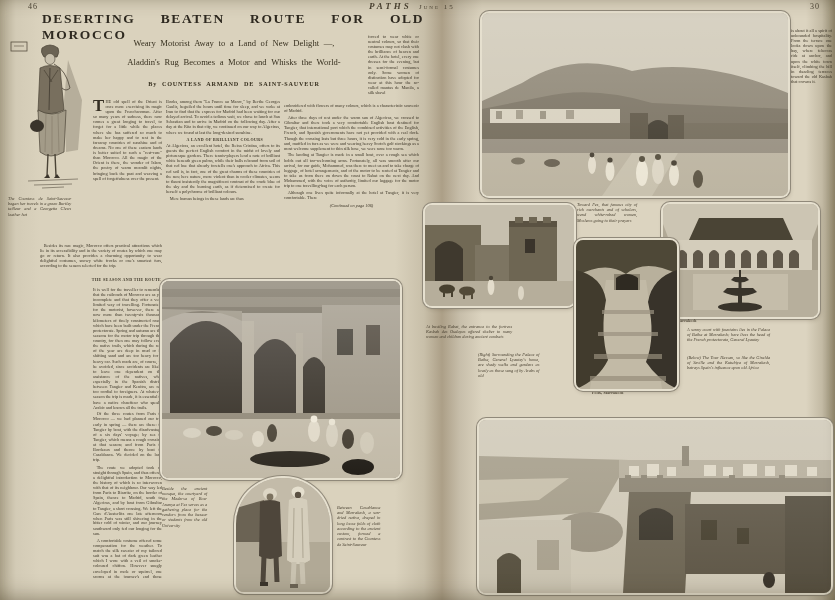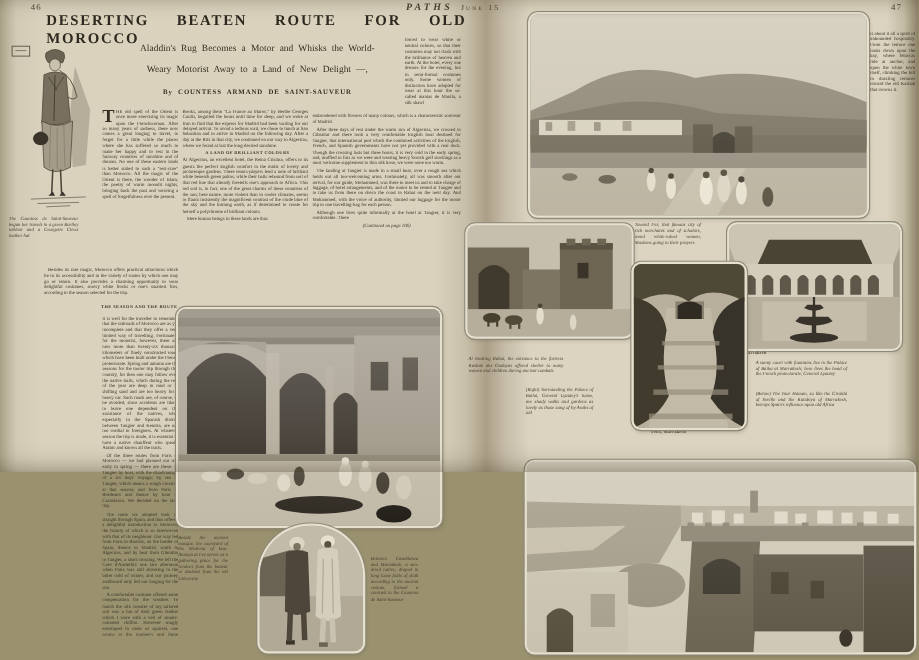--- a/index.html
+++ b/index.html
@@ -1,17 +1,17 @@
 <!DOCTYPE html>
 <html><head>
 <meta charset="utf-8">
 <style>
   html,body{margin:0;padding:0;}
   body{width:835px;height:600px;overflow:hidden;background:#9a916f;font-family:"Liberation Serif",serif;}
-  #spread{position:relative;width:835px;height:429px;color:#3c3527;
+  #spread{position:relative;width:835px;height:600px;color:#3c3527;
     background:linear-gradient(90deg,#b3aa92 0px,#d3cbb6 16px,#dad2bd 40px,#dad2bd 395px,#c8bfa9 424px,#ac9f87 442px,#c7beaa 460px,#dcd4c0 482px,#dcd4c0 806px,#c3ba a4 822px,#93896f 835px);
     background:linear-gradient(90deg,#b3aa92 0px,#d3cbb6 16px,#dad2bd 40px,#dad2bd 395px,#c8bfa9 424px,#ac9f87 442px,#c7beaa 460px,#dcd4c0 482px,#dcd4c0 806px,#c3baa4 822px,#93896f 835px);}
   #spread:after{content:"";position:absolute;inset:0;pointer-events:none;
     box-shadow:inset 0 10px 18px -12px rgba(70,60,35,.45), inset 0 -14px 20px -12px rgba(70,60,35,.5);}
   .abs{position:absolute;}
   .tiny{font-size:7px;line-height:1.18;text-align:justify;color:#3d3628;overflow:hidden;}
   .shrink{transform:scale(.62);transform-origin:0 0;width:161.3%;}
   .tiny p{margin:0 0 3px 0;text-indent:6px;}
   .tiny p.first{text-indent:0;}
   .dc::first-letter{float:left;font-size:27px;line-height:21px;padding-right:2px;font-weight:bold;color:#352f23;}
@@ -32,26 +32,26 @@
   .contnote{text-align:center;font-style:italic;text-indent:0 !important;}
 </style>
 </head>
 <body>
 
 <div id="spread">
 
   <div class="abs hdr" style="left:28px;top:2px;">46</div>
   <div class="abs hdr" id="masthead" style="left:369px;top:1px;">PATHS</div>
   <div class="abs hdr" id="issue-date" style="left:419px;top:3px;">June 15</div>
-  <div class="abs hdr" style="left:810px;top:2px;">47</div>
+  <div class="abs hdr" style="left:810px;top:2px;">30</div>
 
   <div class="abs" id="title" style="left:42px;top:11px;width:382px;">DESERTING BEATEN ROUTE FOR OLD MOROCCO</div>
   <div class="abs" id="subtitle" style="left:98px;top:34px;width:272px;">
+    <div>Weary Motorist Away to a Land of New Delight —,</div>
     <div>Aladdin's Rug Becomes a Motor and Whisks the World-</div>
-    <div>Weary Motorist Away to a Land of New Delight —,</div>
     <div id="byline">By COUNTESS ARMAND DE SAINT-SAUVEUR</div>
   </div>
 
   <div class="abs" style="left:8px;top:40px;width:88px;height:153px;">
     <svg width="88" height="153" viewBox="0 0 88 153">
       <rect x="3" y="2" width="16" height="9" fill="none" stroke="#574f3f" stroke-width="0.8"></rect>
       <line x1="6" y1="6" x2="16" y2="6" stroke="#574f3f" stroke-width="0.6"></line>
       <polygon points="60,20 74,60 70,110 58,112 56,60" fill="#b6ae9b"></polygon>
       <path d="M34 8 Q42 2 50 8 Q52 12 49 17 L36 17 Q32 12 34 8 Z" fill="#6b6354" stroke="#4b4437" stroke-width="0.7"></path>
       <ellipse cx="42" cy="19" rx="5" ry="5.5" fill="#c9c1ae" stroke="#4b4437" stroke-width="0.6"></ellipse>

